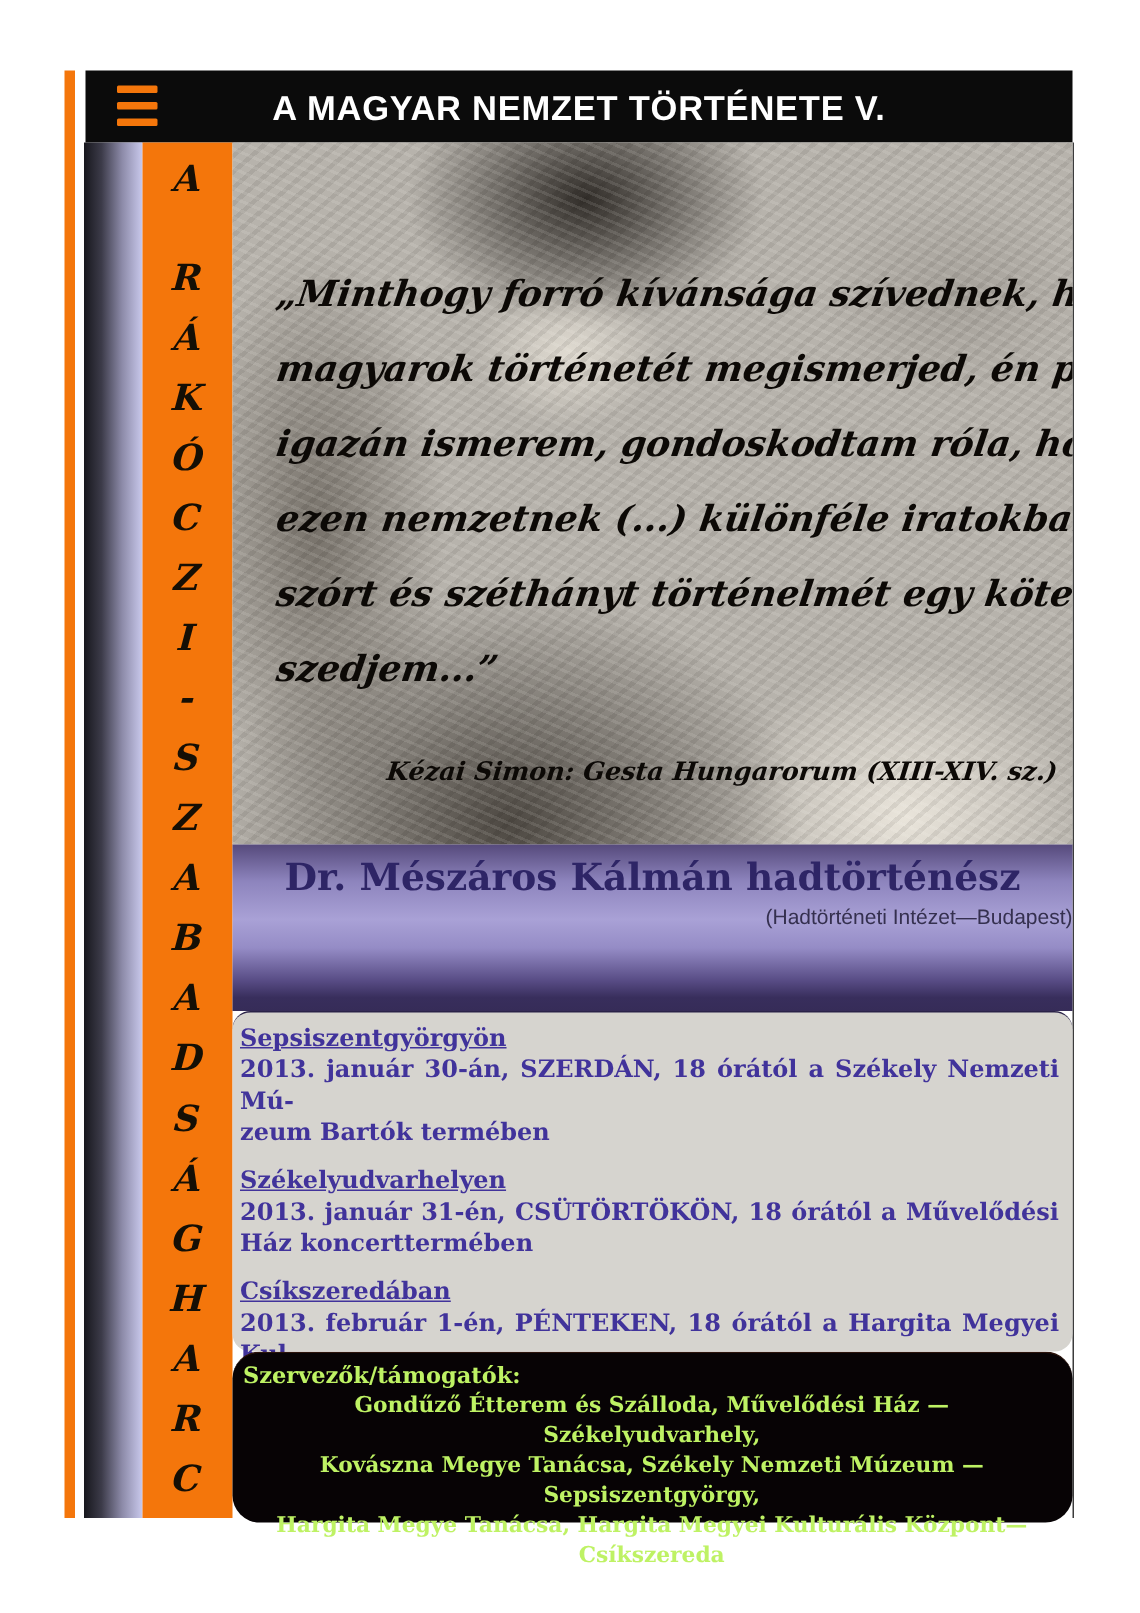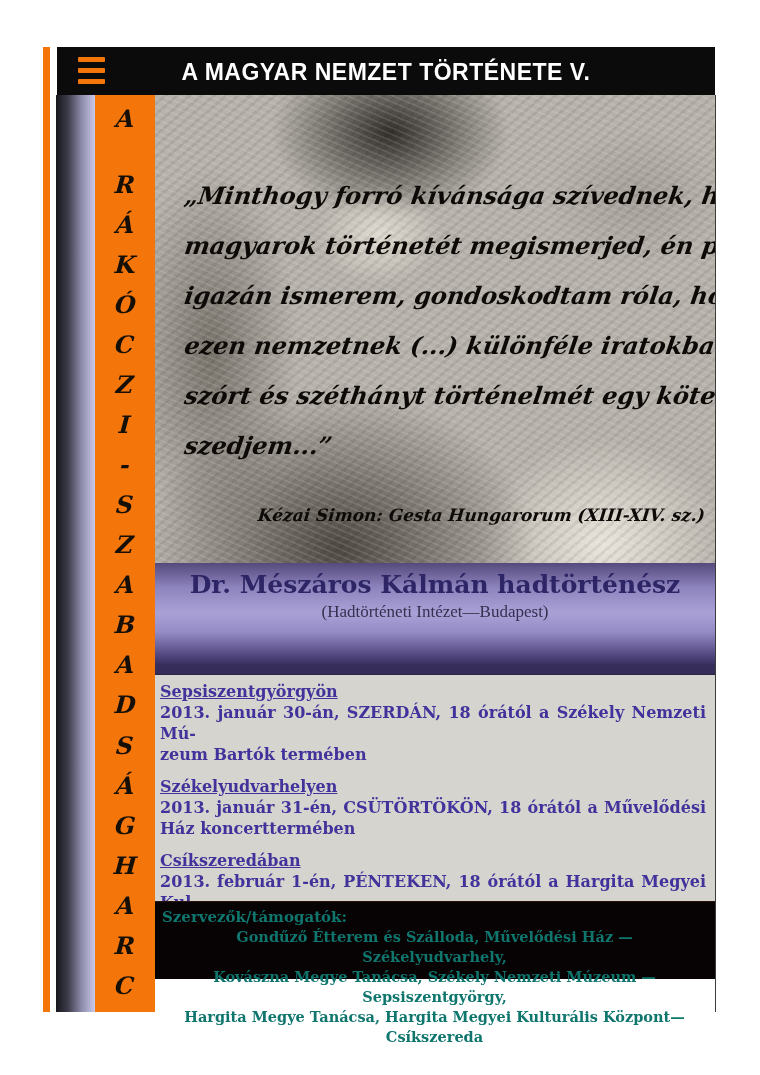--- a/index.html
+++ b/index.html
@@ -60,36 +60,36 @@
   .quote-attribution{position:absolute;left:0;right:10px;top:410px;text-align:right;
               font-family:"DejaVu Serif",serif;font-style:italic;font-weight:bold;font-size:17px;
               color:#0c0906;transform:skewX(-6deg);}
 
   
   .banner{position:relative;width:100%;height:111px;box-sizing:border-box;text-align:center;
           background:linear-gradient(180deg,#564a7c 0%,#8d84bd 22%,#a9a1d6 45%,#958cc6 62%,#574b84 82%,#382e5c 92%,#362c58 100%);
           padding-top:7px;}
   .banner-speaker{font-family:"DejaVu Serif",serif;font-weight:bold;font-size:25px;line-height:30px;
           color:var(--banner-title);}
-  .banner-affiliation{font-family:Liberation Serif, serif;font-size:17px;line-height:23px;color:#35304f;}
+  .banner-affiliation{font-family:Liberation Sans, sans-serif;font-size:14px;line-height:23px;color:#35304f;text-align:right;}
   .banner-label{font-family:"DejaVu Serif",serif;font-weight:bold;font-size:25px;line-height:30px;color:#171029;}
 
   
   .events{position:relative;width:100%;height:227px;box-sizing:border-box;background:var(--events-bg);
-          padding:6px 9px 0 5px;border-top:1px solid #2a2248;}
+          padding:6px 9px 0 5px;border-top:1px solid #2a2248;border-radius:12px;}
   .event{margin-bottom:11px;}
   .event-city{font-family:"DejaVu Serif",serif;font-weight:bold;font-size:16px;line-height:21px;
           color:var(--event-text);text-decoration:underline;}
   .event-line{font-family:"DejaVu Serif",serif;font-weight:bold;font-size:16px;line-height:21px;
           color:var(--event-text);}
   .event-line.j{text-align:justify;text-align-last:justify;}
 
   
-  .footer{position:relative;width:100%;height:78px;box-sizing:border-box;background:var(--footer-bg);
-          color:#0f766e;padding:6px 8px 0 7px;border-top:1px solid #2b130b;}
+  .footer{position:relative;width:100%;height:114px;box-sizing:border-box;background:var(--footer-bg);
+          color:#bef264;padding:6px 8px 0 7px;border-top:1px solid #2b130b;border-radius:18px;}
   .footer-label{font-family:"DejaVu Serif",serif;font-weight:bold;font-size:15px;line-height:19px;}
   .footer-line{font-family:"DejaVu Serif",serif;font-weight:bold;font-size:14.5px;line-height:20px;
           text-align:center;}
 </style>
 </head>
 <body>
 
 <div id="page">
   <div class="poster">
 

